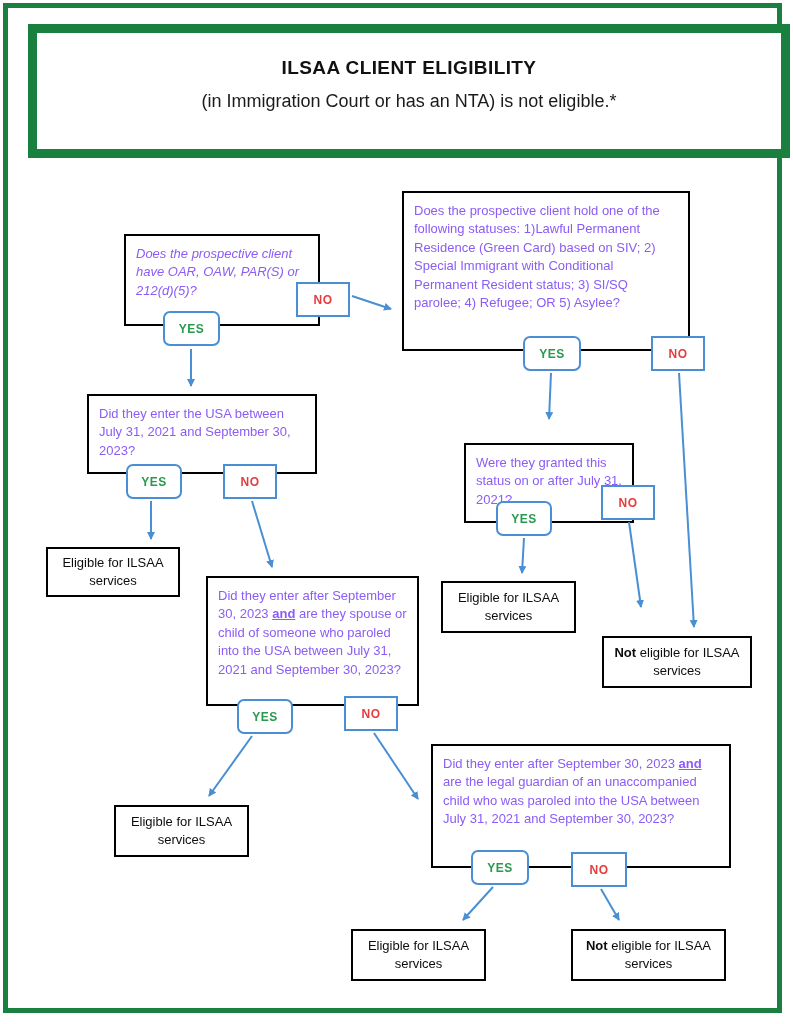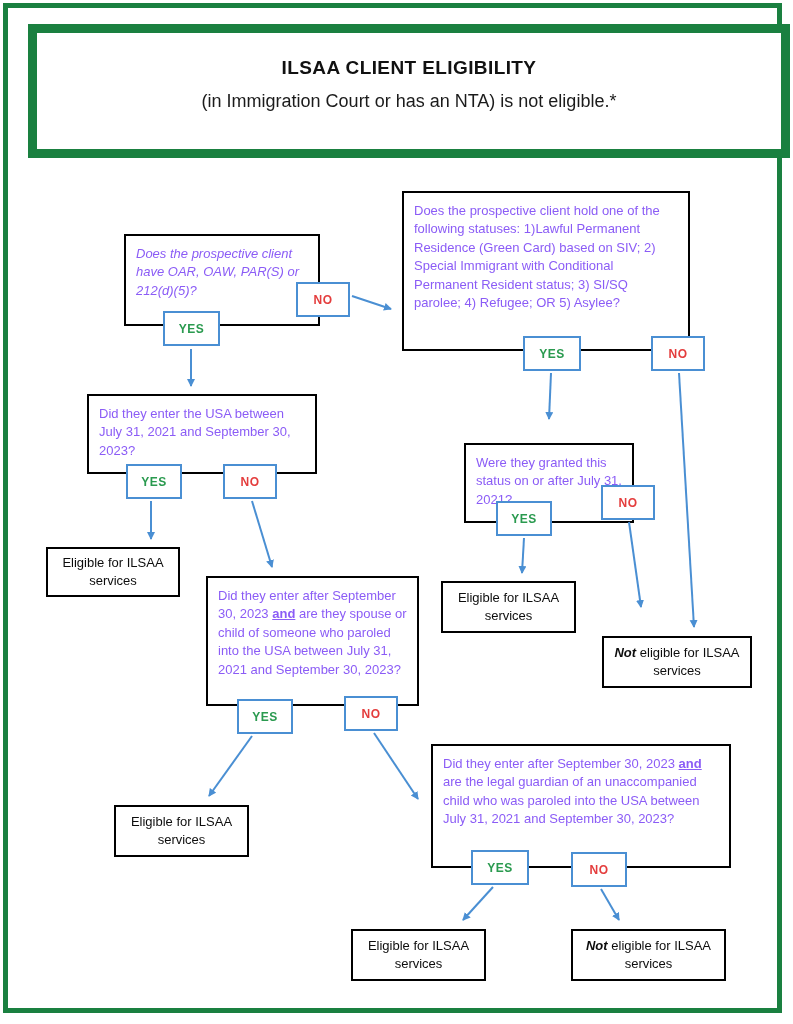--- a/index.html
+++ b/index.html
@@ -33,24 +33,24 @@
   .ebox{
     position:absolute;box-sizing:border-box;border:2px solid var(--box-border);
     background:#fff;font-size:13px;line-height:1.4;display:flex;align-items:center;
     justify-content:center;text-align:center;padding:4px 8px;color:#0d0d0d;
   }
   .choice{
     position:absolute;box-sizing:border-box;height:35px;border:2px solid var(--choice-border);
     background:#fff;display:flex;align-items:center;justify-content:center;
     font-size:12px;font-weight:600;letter-spacing:.5px;z-index:3;
   }
-  .choice.yes{color:var(--yes-green);}
+  .choice.yes{color:var(--yes-green);border-radius:7px;}
   .choice.no{color:var(--no-red);}
   .u{font-weight:700;text-decoration:underline;}
-  .bi{font-weight:700;font-style:italic;margin-top:40px;}
+  .bi{font-weight:700;margin-top:40px;}
   svg.arrows{position:absolute;left:0;top:0;z-index:2;pointer-events:none;}
   svg.arrows line{stroke:var(--arrow-blue);stroke-width:2;}
   svg.arrows marker path{fill:var(--arrow-blue);}
   .qbox,.ebox{z-index:1;}
 </style>
 </head>
 <body>
 
 <div class="frame"></div>
 

